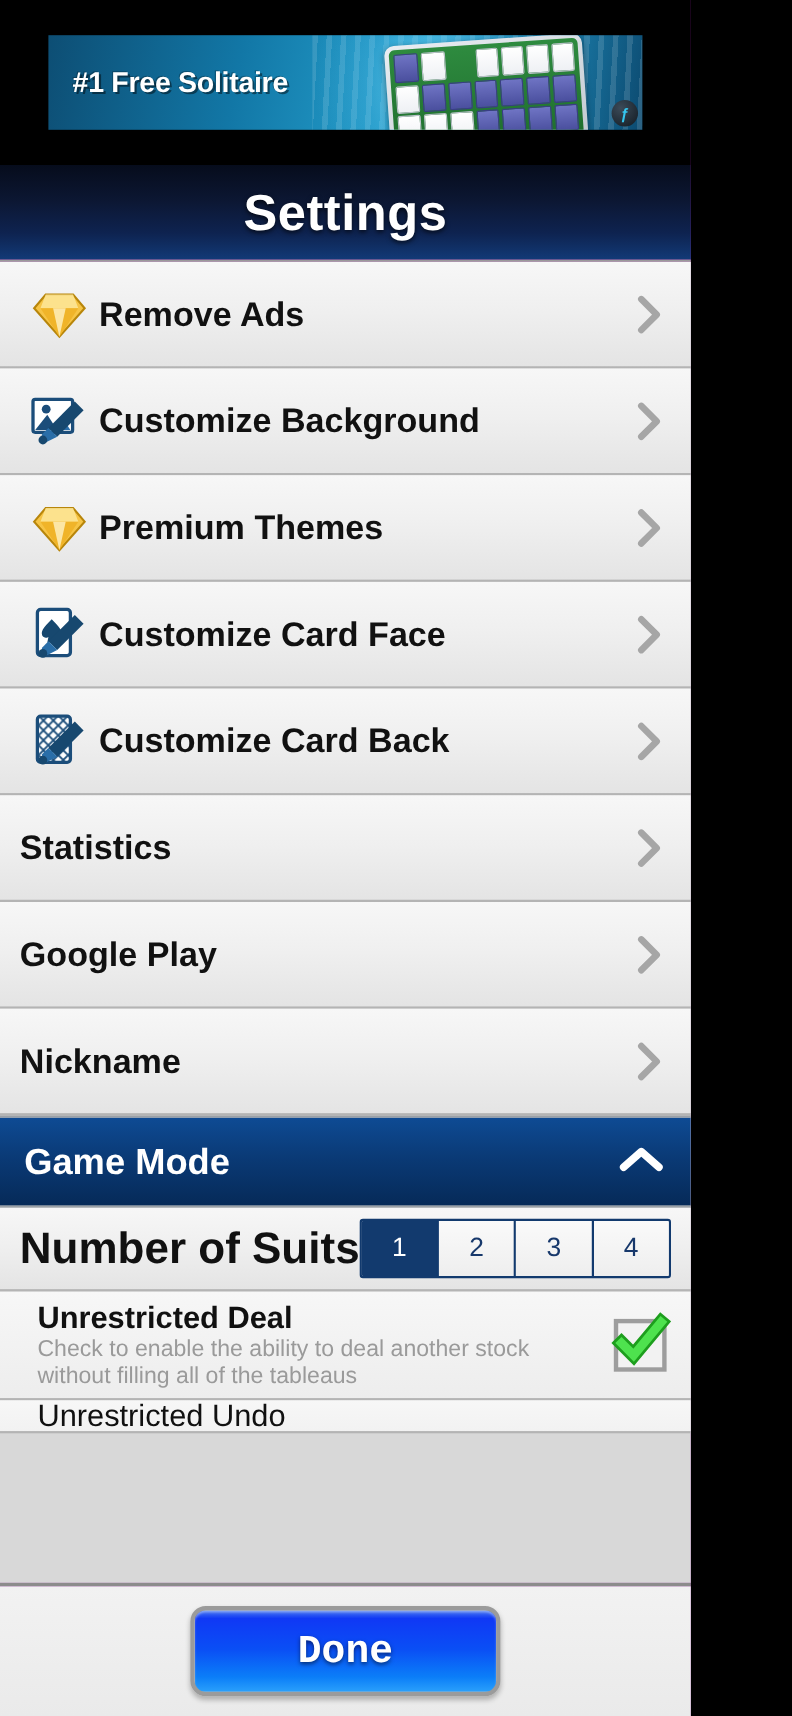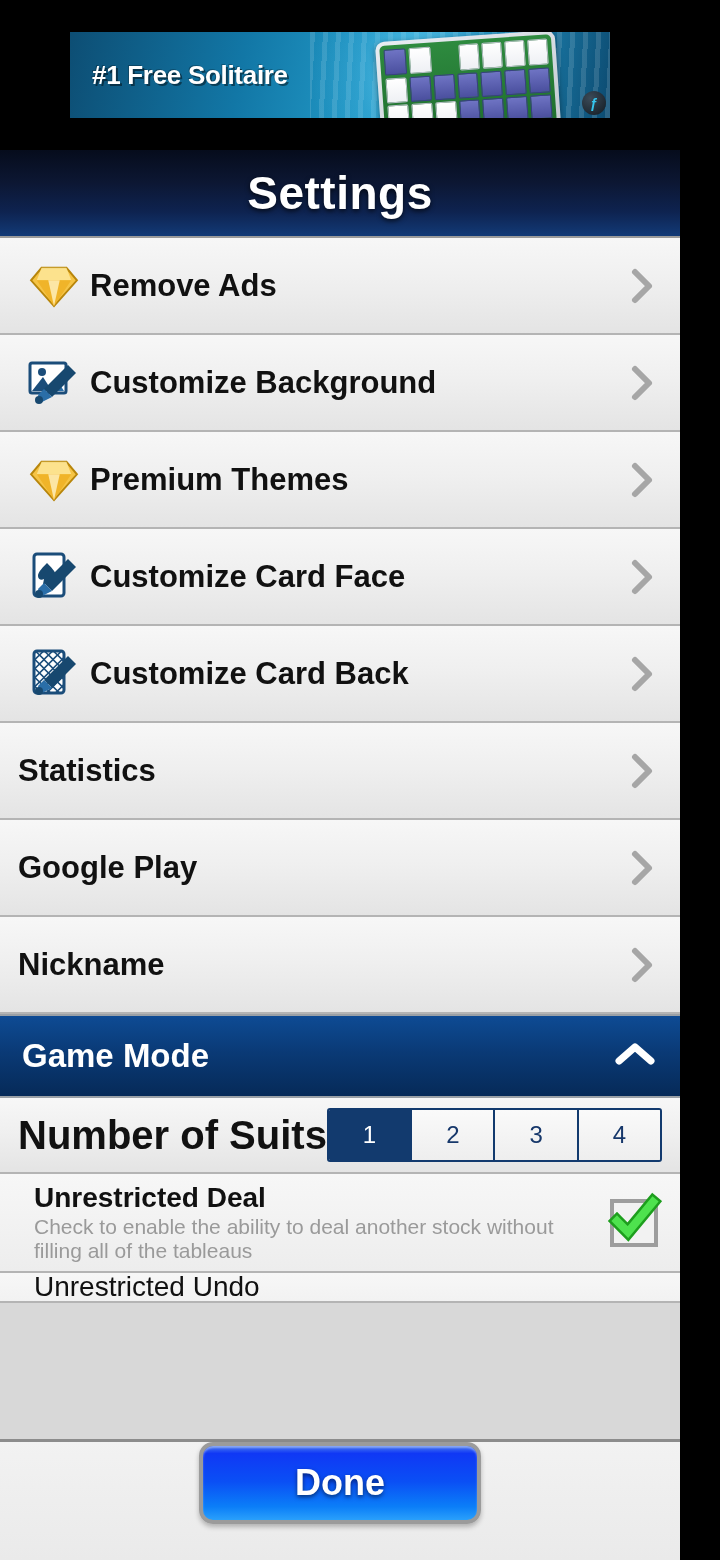--- a/index.html
+++ b/index.html
@@ -9,21 +9,21 @@
   }
   body {
     width: 720px;
     height: 1560px;
     overflow: hidden;
     font-family: "Liberation Sans", sans-serif;
     -webkit-font-smoothing: antialiased;
   }
   #app {
     position: relative;
-    width: 680px;
+    width: 628px;
     height: 1560px;
     background: #a21caf;
     display: flex;
     flex-direction: column;
   }
 
   
   .ad-band {
     height: 150px;
     background: #000000;
@@ -308,21 +308,23 @@
     line-height: 1;
   }
 
   
   .bottom {
     flex: 0 0 auto;
     height: 118px;
     background: linear-gradient(180deg,#f2f2f2 0%, #eaeaea 100%);
     border-top: 3px solid #8c8c8c;
     display: flex;
+    align-items: center;
     justify-content: center;
+    font-family: Liberation Mono, monospace;
   }
   .done-btn {
     width: 282px;
     height: 82px;
     border-radius: 14px;
     border: 4px solid #9b9b9b;
     background: linear-gradient(180deg, #4a7bf0 0%, #1038f5 10%, #0a4ff5 48%, #0b7ef8 82%, #2aa0fb 100%);
     box-sizing: border-box;
     display: flex;
     align-items: center;

